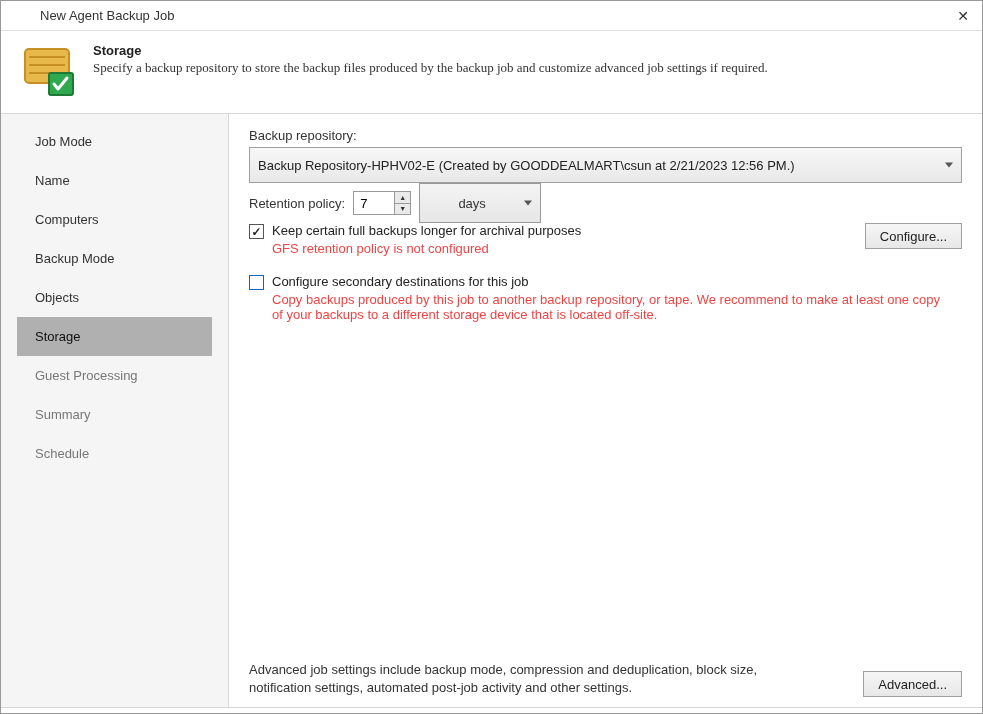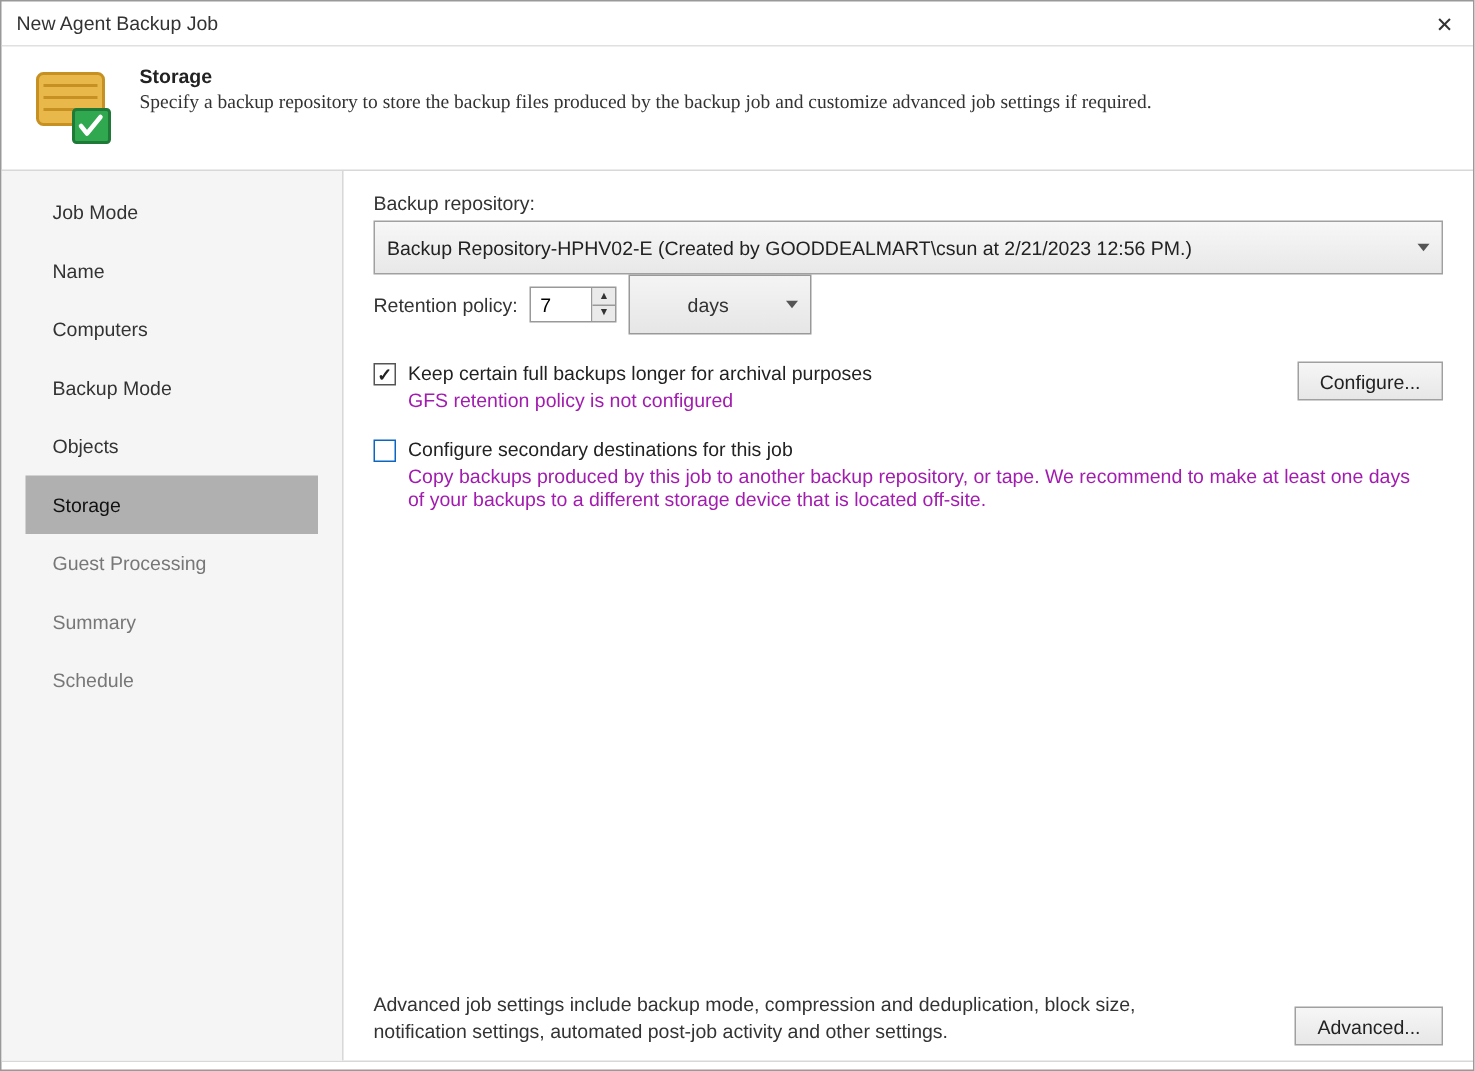--- a/index.html
+++ b/index.html
@@ -14,21 +14,21 @@
       border: 1px solid #999;
     }
     .titlebar {
       display: flex;
       align-items: center;
       justify-content: space-between;
       height: 30px;
       padding: 0 10px;
       border-bottom: 1px solid #e0e0e0;
     }
-    .titlebar-title { font-size: 13px; color: #333; }
+    .titlebar-title { font-size: 13px; color: #333; margin-left: 29px; }
     .titlebar-close {
       width: 18px; height: 18px;
       display:flex; align-items:center; justify-content:center;
       cursor: pointer;
       font-size: 14px;
       color: #333;
     }
     .header {
       display: flex;
       align-items: flex-start;
@@ -164,21 +164,20 @@
       width:0; height:0;
       border-left:4px solid transparent;
       border-right:4px solid transparent;
       border-top:5px solid #555;
       transform: translateY(-50%);
     }
     .check-row {
       display:flex;
       align-items:flex-start;
       justify-content:space-between;
-      margin-top:18px;
       gap:12px;
     }
     .check-left { display:flex; align-items:flex-start; gap:8px; flex:1; }
     .checkbox {
       width:15px; height:15px;
       border:1px solid #555;
       margin-top:1px;
       display:flex;
       align-items:center;
       justify-content:center;
@@ -187,21 +186,21 @@
     }
     .checkbox.checked::after {
       content:"✓";
       font-size:12px;
       line-height:1;
       color:#222;
       font-weight:bold;
     }
     .checkbox.blue { border-color:#0a66c2; }
     .check-text { font-size:13px; color:#222; }
-    .sub-text { font-size:13px; color:#a21caf; margin-left:23px; margin-top:2px; }
+    .sub-text { font-size:13px; color:#ef4444; margin-left:23px; margin-top:2px; }
     .btn {
       height:26px;
       padding:0 14px;
       border:1px solid #a0a0a0;
       background: linear-gradient(#f6f6f6,#e7e7e7);
       font-size:13px;
       color:#222;
       cursor:pointer;
       min-width:88px;
       display:inline-flex;
@@ -297,21 +296,21 @@
         <div class="sub-text">GFS retention policy is not configured</div>
       </div>
       <button class="btn">Configure...</button>
     </div>
 
     <div style="margin-top:18px;">
       <div class="check-left">
         <div class="checkbox blue"></div>
         <span class="check-text">Configure secondary destinations for this job</span>
       </div>
-      <div class="sub-text" style="max-width:680px;">Copy backups produced by this job to another backup repository, or tape. We recommend to make at least one days of your backups to a different storage device that is located off-site.</div>
+      <div class="sub-text" style="max-width:680px;">Copy backups produced by this job to another backup repository, or tape. We recommend to make at least one copy of your backups to a different storage device that is located off-site.</div>
     </div>
 
     <div class="spacer"></div>
 
     <div class="bottom-row">
       <div class="bottom-text" style="max-width:520px;">Advanced job settings include backup mode, compression and deduplication, block size, notification settings, automated post-job activity and other settings.</div>
       <button class="btn">Advanced...</button>
     </div>
   </div>
 </div>

